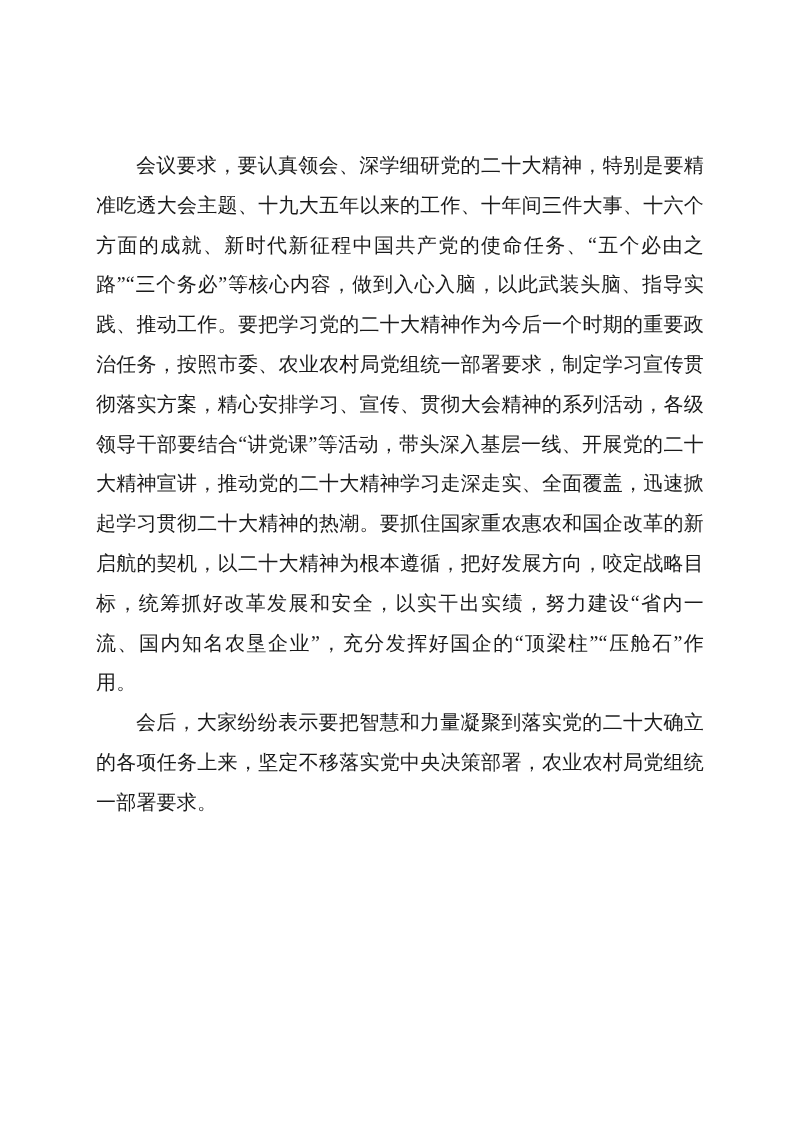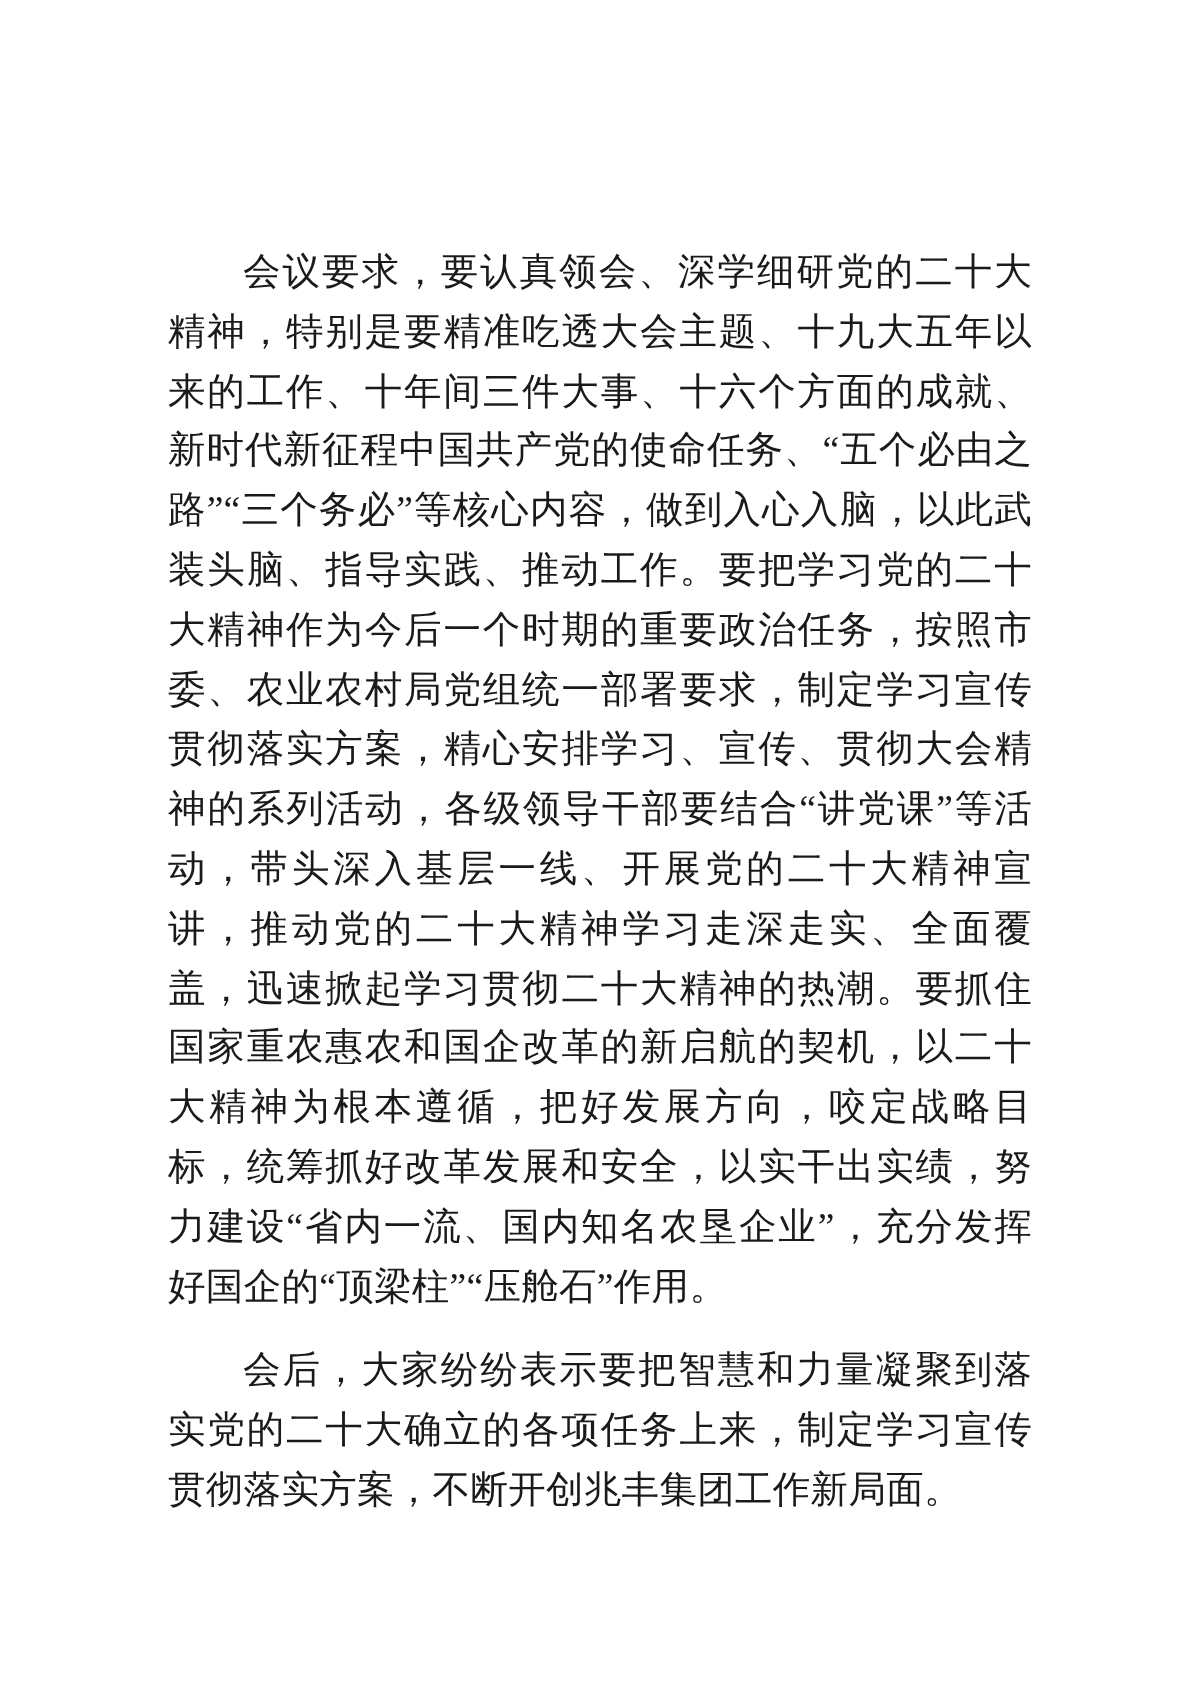--- a/index.html
+++ b/index.html
@@ -14,34 +14,34 @@
     background: #ffffff;
     overflow: hidden;
   }
   .doc-body {
     position: absolute;
     left: 96px;
     top: 146px;
     width: 608px;
   }
   .para {
-    margin: 16px;
+    margin: 0;
     padding: 0;
     font-family: "Liberation Serif", serif;
-    font-size: 25px;
+    font-size: 20px;
     line-height: 39.8px;
     color: #1a1a1a;
     text-align: justify;
     text-justify: inter-ideograph;
     text-indent: 2em;
     letter-spacing: 0.2px;
     word-break: break-all;
   }
 </style>
 </head>
 <body>
 
 <div class="page">
   <div class="doc-body">
     <p class="para">会议要求，要认真领会、深学细研党的二十大精神，特别是要精准吃透大会主题、十九大五年以来的工作、十年间三件大事、十六个方面的成就、新时代新征程中国共产党的使命任务、“五个必由之路”“三个务必”等核心内容，做到入心入脑，以此武装头脑、指导实践、推动工作。要把学习党的二十大精神作为今后一个时期的重要政治任务，按照市委、农业农村局党组统一部署要求，制定学习宣传贯彻落实方案，精心安排学习、宣传、贯彻大会精神的系列活动，各级领导干部要结合“讲党课”等活动，带头深入基层一线、开展党的二十大精神宣讲，推动党的二十大精神学习走深走实、全面覆盖，迅速掀起学习贯彻二十大精神的热潮。要抓住国家重农惠农和国企改革的新启航的契机，以二十大精神为根本遵循，把好发展方向，咬定战略目标，统筹抓好改革发展和安全，以实干出实绩，努力建设“省内一流、国内知名农垦企业”，充分发挥好国企的“顶梁柱”“压舱石”作用。</p>
-    <p class="para">会后，大家纷纷表示要把智慧和力量凝聚到落实党的二十大确立的各项任务上来，制定学习宣传贯彻落实方案，不断开创兆丰集团工作新局面。</p>
+    <p class="para">会后，大家纷纷表示要把智慧和力量凝聚到落实党的二十大确立的各项任务上来，坚定不移落实党中央决策部署，农业农村局党组统一部署要求。</p>
   </div>
 </div>
 
 </body></html>

